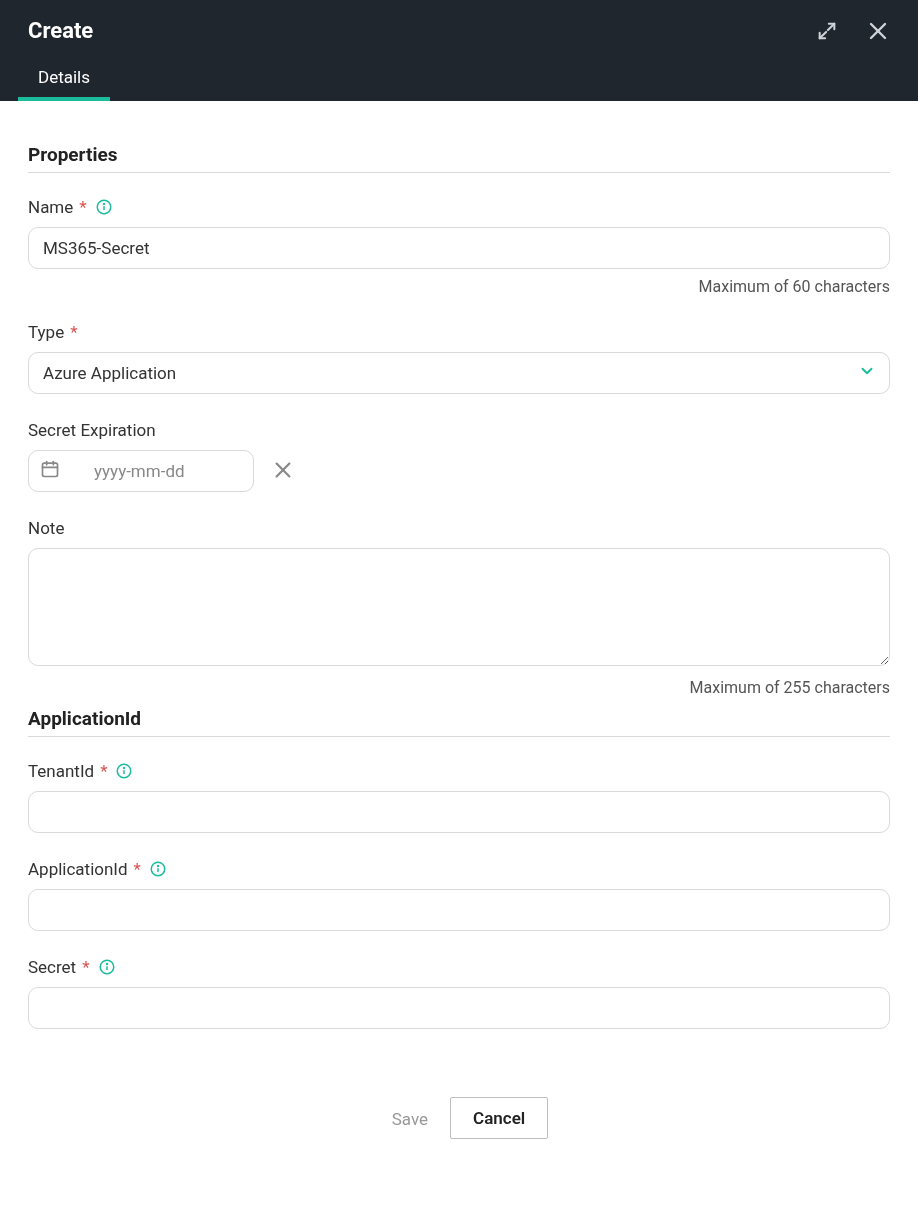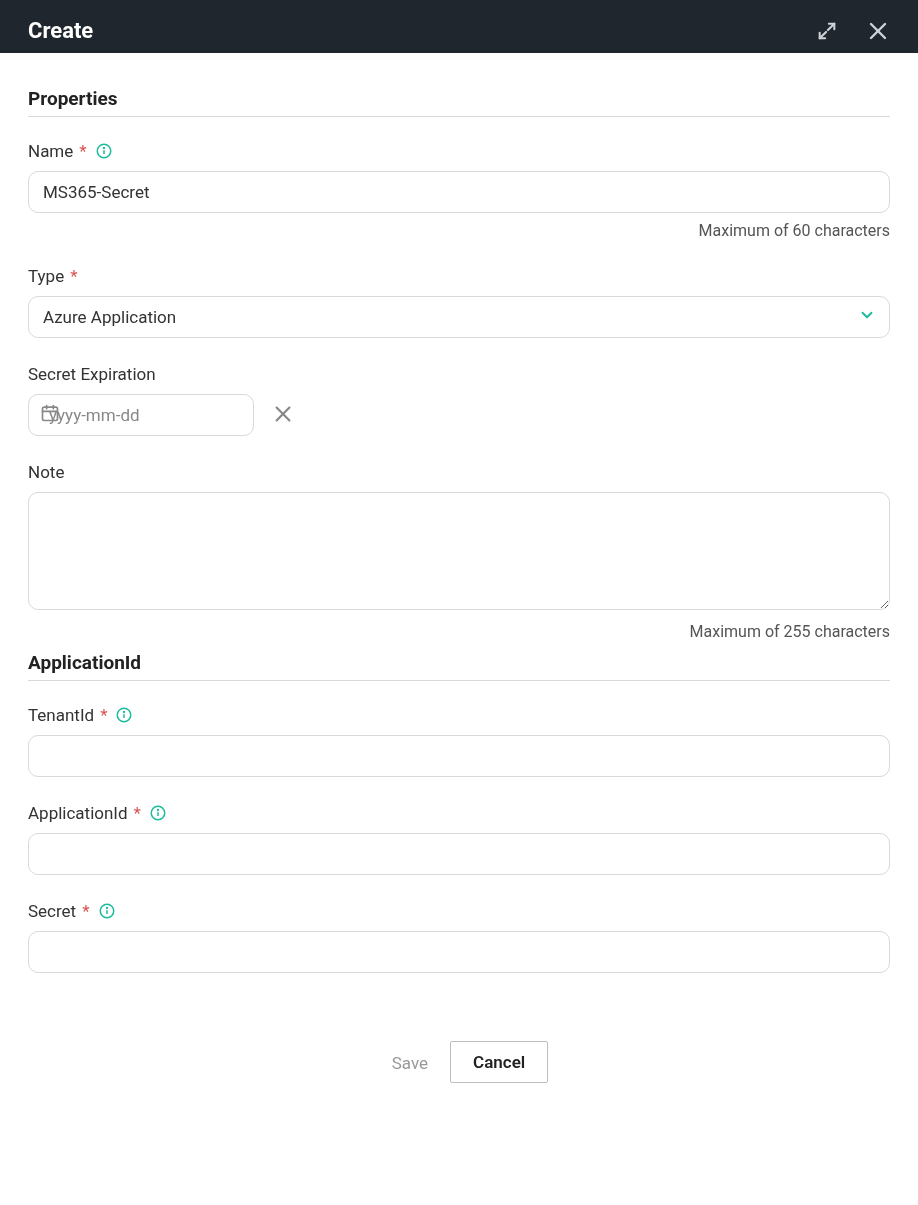--- a/index.html
+++ b/index.html
@@ -55,21 +55,21 @@
   .tab.active {
     border-bottom: 4px solid #1abc9c;
   }
   .body {
     padding: 34px 28px 20px 28px;
   }
   .section-title {
     font-size: 19px;
     font-weight: 700;
     color: #222;
-    margin: 0 0 6px 0;
+    margin: 8px 0 6px 0;
   }
   .section-rule {
     border: none;
     border-top: 1px solid #d9d9d9;
     margin: 0 0 24px 0;
   }
   .field {
     margin-bottom: 26px;
   }
   .field-label {
@@ -126,21 +126,21 @@
     display: flex;
     align-items: center;
     gap: 18px;
   }
   .date-wrap {
     position: relative;
     width: 226px;
   }
   .date-input {
     width: 100%;
-    padding-left: 20px;
+    padding-left: 65px;
     color: #888;
   }
   .date-input::placeholder { color: #888; }
   .cal-icon {
     position: absolute;
     left: 12px;
     top: 50%;
     transform: translateY(-50%);
     color: #888;
   }
@@ -198,20 +198,23 @@
         </svg>
       </button>
       <button class="icon-btn" aria-label="Close">
         <svg width="24" height="24" viewBox="0 0 24 24" fill="none" stroke="currentColor" stroke-width="2.4" stroke-linecap="round">
           <line x1="5" y1="5" x2="19" y2="19"></line>
             <line x1="19" y1="5" x2="5" y2="19"></line>
         </svg>
       </button>
     </div>
   </div>
+  <div class="tabs">
+    <div class="tab active">Details</div>
+  </div>
 </div>
 
 <div class="body">
 
   <div>
     <h3 class="section-title">Properties</h3>
     <hr class="section-rule">
 
     <div class="field">
       <div class="field-label">

